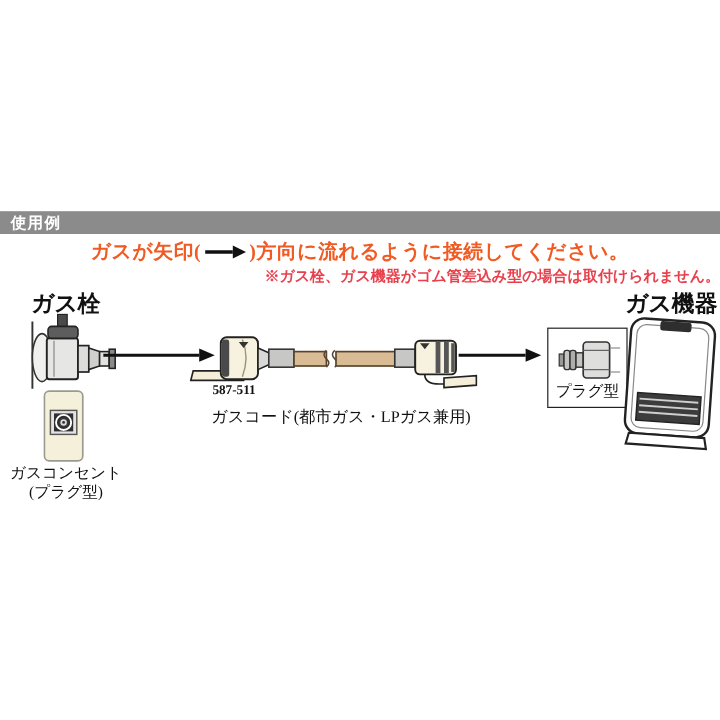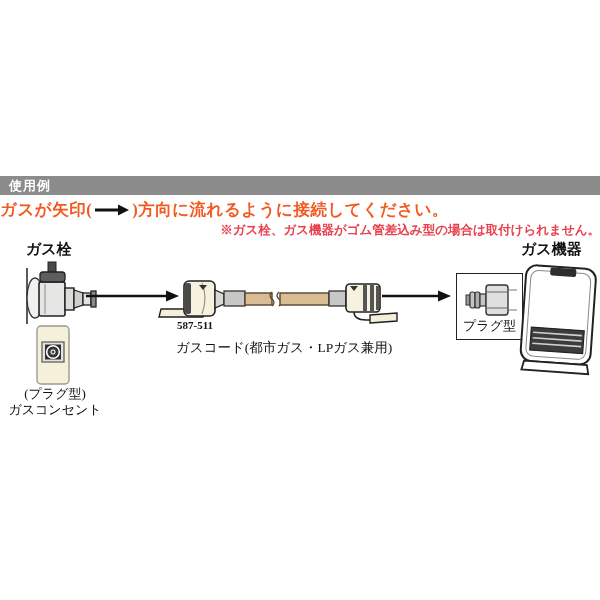--- a/index.html
+++ b/index.html
@@ -9,30 +9,30 @@
   }
   .abs{position:absolute;}
   
   .section-bar{
     left:0;top:176px;width:600px;height:19px;background:#8b8b8b;
     color:#ffffff;font-size:13px;font-weight:bold;line-height:19px;
     padding-left:9px;box-sizing:border-box;letter-spacing:1px;
   }
   
   .heading{
-    left:0;top:199px;width:600px;
+    left:0;top:199px;width:600px;text-align:center;
     color:#f15a22;font-size:16.5px;font-weight:bold;letter-spacing:0.5px;
     white-space:nowrap;
   }
   .heading .arrow-inline{vertical-align:-1px;margin:0 2px;}
   .subnote{
     left:0;top:222px;width:600px;text-align:right;
     color:#e8414d;font-size:12.5px;font-weight:bold;white-space:nowrap;
   }
-  .device-label{font-size:15px;font-weight:bold;color:#111;white-space:nowrap;}
+  .device-label{font-size:19px;font-weight:bold;color:#111;white-space:nowrap;}
   .lbl-tap{left:26px;top:240px;}
   .lbl-appliance{left:521px;top:240px;}
   .code-label{left:177px;top:319px;font-size:11px;font-weight:bold;color:#111;}
   .desc-label{left:176px;top:339px;font-size:13.5px;color:#111;white-space:nowrap;}
   .outlet-caption{
     left:0px;top:386px;width:110px;text-align:center;
     font-size:13px;color:#111;line-height:16px;white-space:nowrap;
   }
   
   .plug-box{
@@ -160,18 +160,18 @@
   <svg class="abs" style="left:36px;top:325px;" width="34" height="60" viewBox="0 0 34 60">
     <rect x="1" y="1" width="32" height="58" rx="4" fill="#f5f0da" stroke="#9a9a90" stroke-width="1.4"></rect>
     <rect x="6" y="17" width="22" height="20" fill="#e3e3e0" stroke="#555" stroke-width="1.2"></rect>
     <rect x="9" y="19.5" width="16" height="15" fill="#2f2f2f"></rect>
     <circle cx="17" cy="27" r="6.3" fill="none" stroke="#ffffff" stroke-width="1.6"></circle>
     <circle cx="17" cy="27" r="3.2" fill="#dcdcdc" stroke="#333" stroke-width="1"></circle>
     <circle cx="17" cy="27" r="1.2" fill="#333"></circle>
   </svg>
 
   <div class="abs outlet-caption">
+    <div>ガスコンセント</div>
     <div>(プラグ型)</div>
-    <div>ガスコンセント</div>
   </div>
 
 
 </div>
 
 </body></html>

